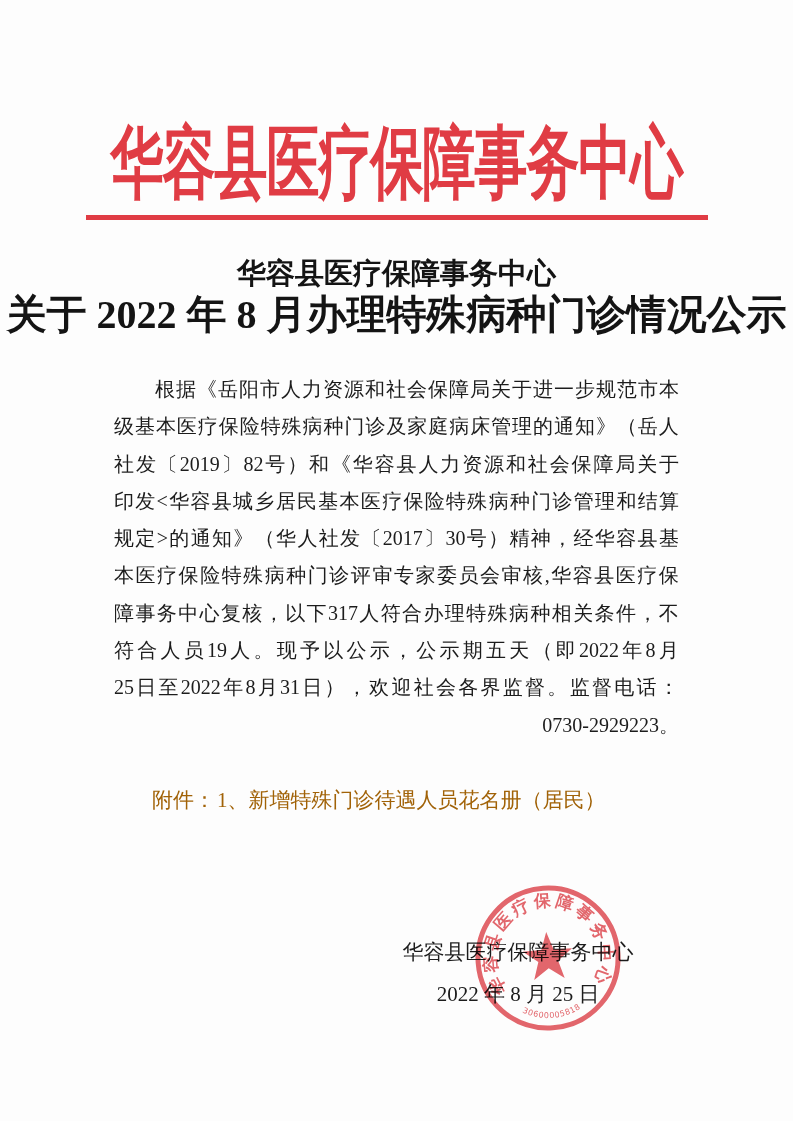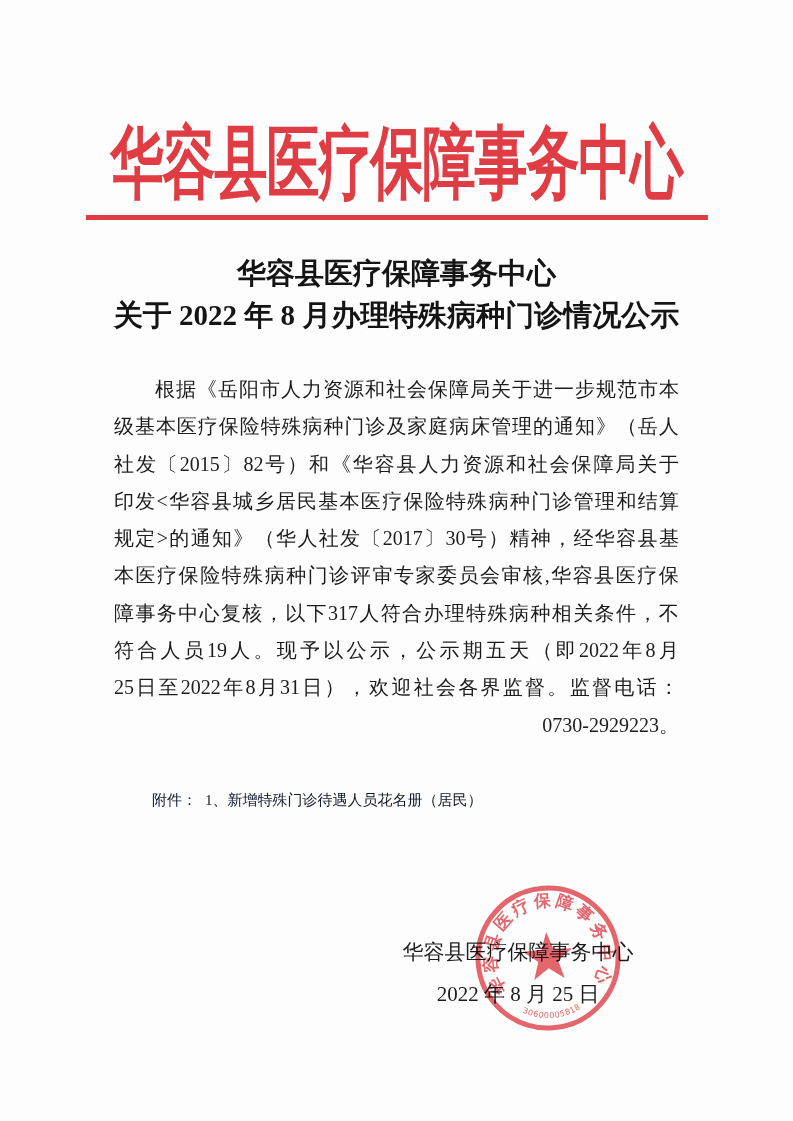--- a/index.html
+++ b/index.html
@@ -10,29 +10,29 @@
   
   .letterhead{
     position:absolute;top:128px;left:0;width:100%;height:70px;line-height:70px;
     text-align:center;font-size:53px;font-weight:bold;letter-spacing:-1px;
     color:#e03c44;transform:scaleY(1.5);transform-origin:center;white-space:nowrap;
   }
   .redline{position:absolute;top:215px;left:86px;width:622px;height:5px;background:#e03c44;}
   
   .doc-title{position:absolute;top:253px;left:0;width:100%;text-align:center;font-weight:bold;color:#141414;}
   .doc-title .l1{font-size:29px;line-height:40px;}
-  .doc-title .l2{font-size:29px;line-height:44px;}
+  .doc-title .l2{font-size:40px;line-height:44px;}
   
   .body-text{position:absolute;top:371px;left:114px;width:565px;font-size:20px;color:#1c1c1c;}
   .body-text .line{height:37.3px;line-height:37.3px;white-space:nowrap;}
   .jline{display:flex;justify-content:space-between;align-items:baseline;}
   .jline.indent::before{content:'';width:40px;flex:0 0 auto;}
   .line.plain{text-align:right;}
   
-  .attachments{position:absolute;top:781px;left:152px;font-size:15px;line-height:38px;color:#0f172a;display:grid;grid-template-columns:auto auto;column-gap:8px;}
+  .attachments{position:absolute;top:781px;left:152px;font-size:21px;line-height:38px;color:#a16207;display:grid;grid-template-columns:auto auto;column-gap:2px;}
   .attachments .label{white-space:nowrap;}
   .attachments .items{display:block;font-family:Liberation Serif, serif;}
   .attachments .item{white-space:nowrap;}
   
   .signature{position:absolute;top:931px;left:368px;width:300px;text-align:center;font-size:21px;line-height:42px;color:#1c1c1c;}
   .signature div{white-space:nowrap;}
   
   .seal{position:absolute;left:468px;top:878px;width:160px;height:160px;opacity:.82;mix-blend-mode:multiply;transform:rotate(-4deg);}
   .seal text{font-weight:bold;}
   .seal .arc{font-size:17px;letter-spacing:3.5px;font-family:"Liberation Serif","DejaVu Serif",serif;}
@@ -105,21 +105,21 @@
         <span>知</span>
         <span>》</span>
         <span>（</span>
         <span>岳</span>
         <span>人</span>
       </div>
     <div class="line jline">
         <span>社</span>
         <span>发</span>
         <span>〔</span>
-        <span>2015</span>
+        <span>2019</span>
         <span>〕</span>
         <span>82</span>
         <span>号</span>
         <span>）</span>
         <span>和</span>
         <span>《</span>
         <span>华</span>
         <span>容</span>
         <span>县</span>
         <span>人</span>

